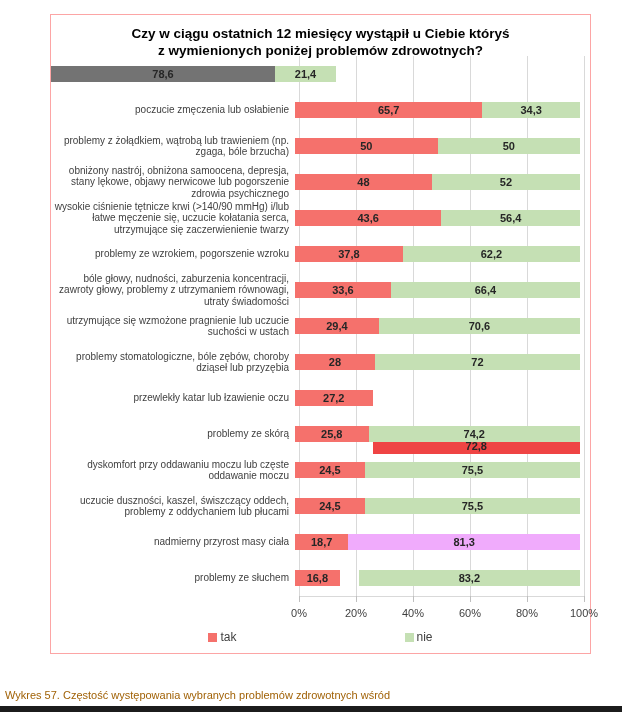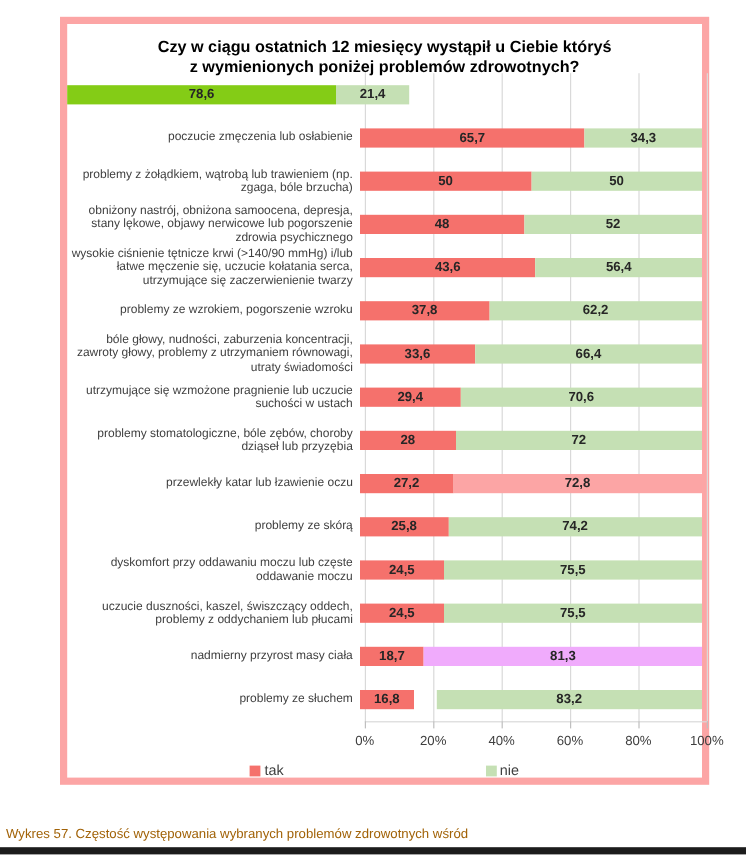--- a/index.html
+++ b/index.html
@@ -9,21 +9,21 @@
     font-family: "Liberation Sans", "DejaVu Sans", sans-serif;
     overflow: hidden;
     position: relative;
   }
   .page { position: relative; width: 622px; height: 713px; }
 
   .chart-box {
     position: absolute;
     left: 50px; top: 14px;
     width: 541px; height: 640px;
-    border: 6px solid #fca5a5;
+    border: 1px solid #fca5a5;
     background: #ffffff;
     box-sizing: border-box;
   }
   .chart-title {
     position: absolute;
     left: 0; top: 10px; width: 100%;
     text-align: center;
     font-size: 13.5px;
     font-weight: bold;
     color: #000000;
@@ -163,21 +163,21 @@
         <div class="gridline" style="left: 20%;"></div>
         <div class="gridline" style="left: 40%;"></div>
         <div class="gridline" style="left: 60%;"></div>
         <div class="gridline" style="left: 80%;"></div>
         <div class="gridline" style="left: 100%;"></div>
       </div>
 
     <div class="rows" id="rows">
         <div class="row">
           <div class="track">
-            <div class="seg" style="width: 78.6%; background: #84cc16;">
+            <div class="seg" style="width: 78.6%; background: #737373;">
               <span class="val">78,6</span>
             </div>
             <div class="seg" style="width: 21.4%; background: rgb(197, 224, 180);">
               <span class="val">21,4</span>
             </div>
           </div>
         </div>
         <div class="row">
           <div class="cat-label">poczucie zmęczenia lub osłabienie</div>
           <div class="track">
@@ -265,21 +265,21 @@
               <span class="val">72</span>
             </div>
           </div>
         </div>
         <div class="row">
           <div class="cat-label">przewlekły katar lub łzawienie oczu</div>
           <div class="track">
             <div class="seg" style="width: 27.2%; background: rgb(245, 113, 108);">
               <span class="val">27,2</span>
             </div>
-            <div class="seg" style="width: 72.8%; background: #fca5a5;">
+            <div class="seg" style="width: 72.8%; background: #ef4444; margin-top: 48px;">
               <span class="val">72,8</span>
             </div>
           </div>
         </div>
         <div class="row">
           <div class="cat-label">problemy ze skórą</div>
           <div class="track">
             <div class="seg" style="width: 25.8%; background: rgb(245, 113, 108);">
               <span class="val">25,8</span>
             </div>

